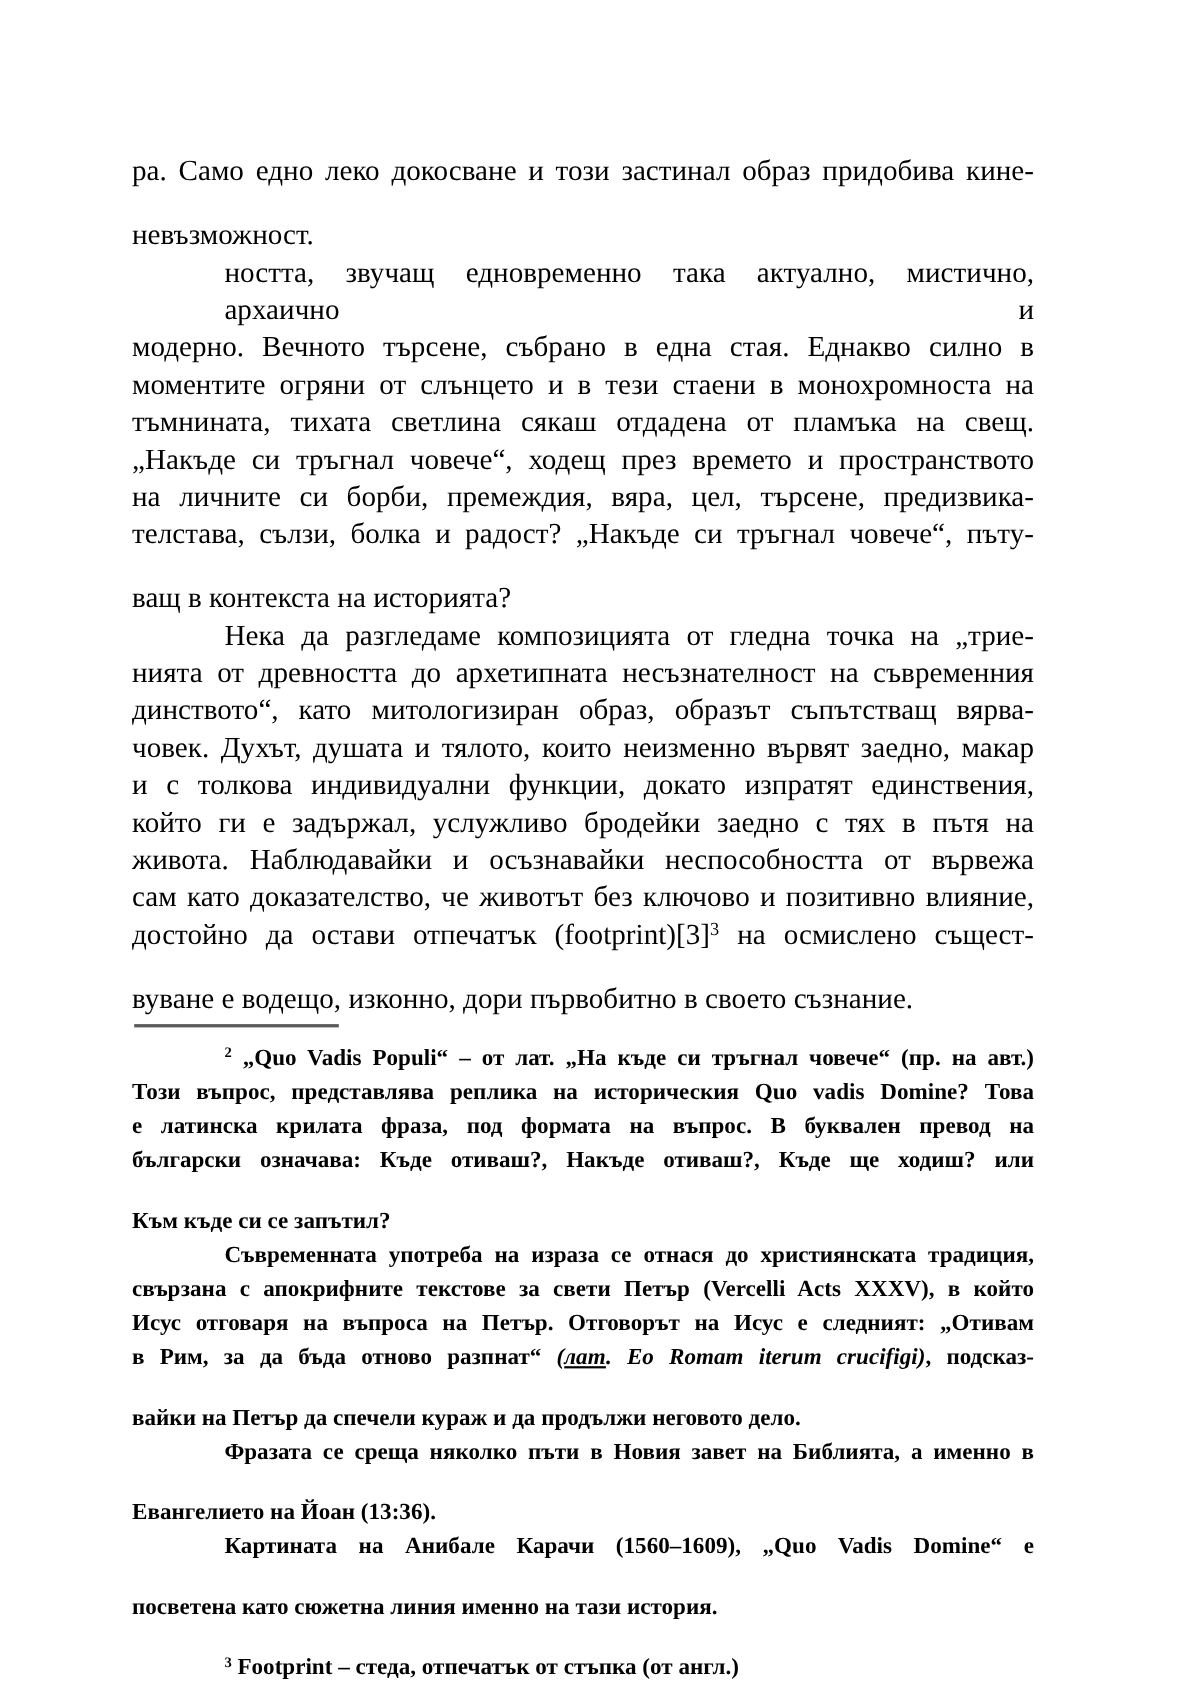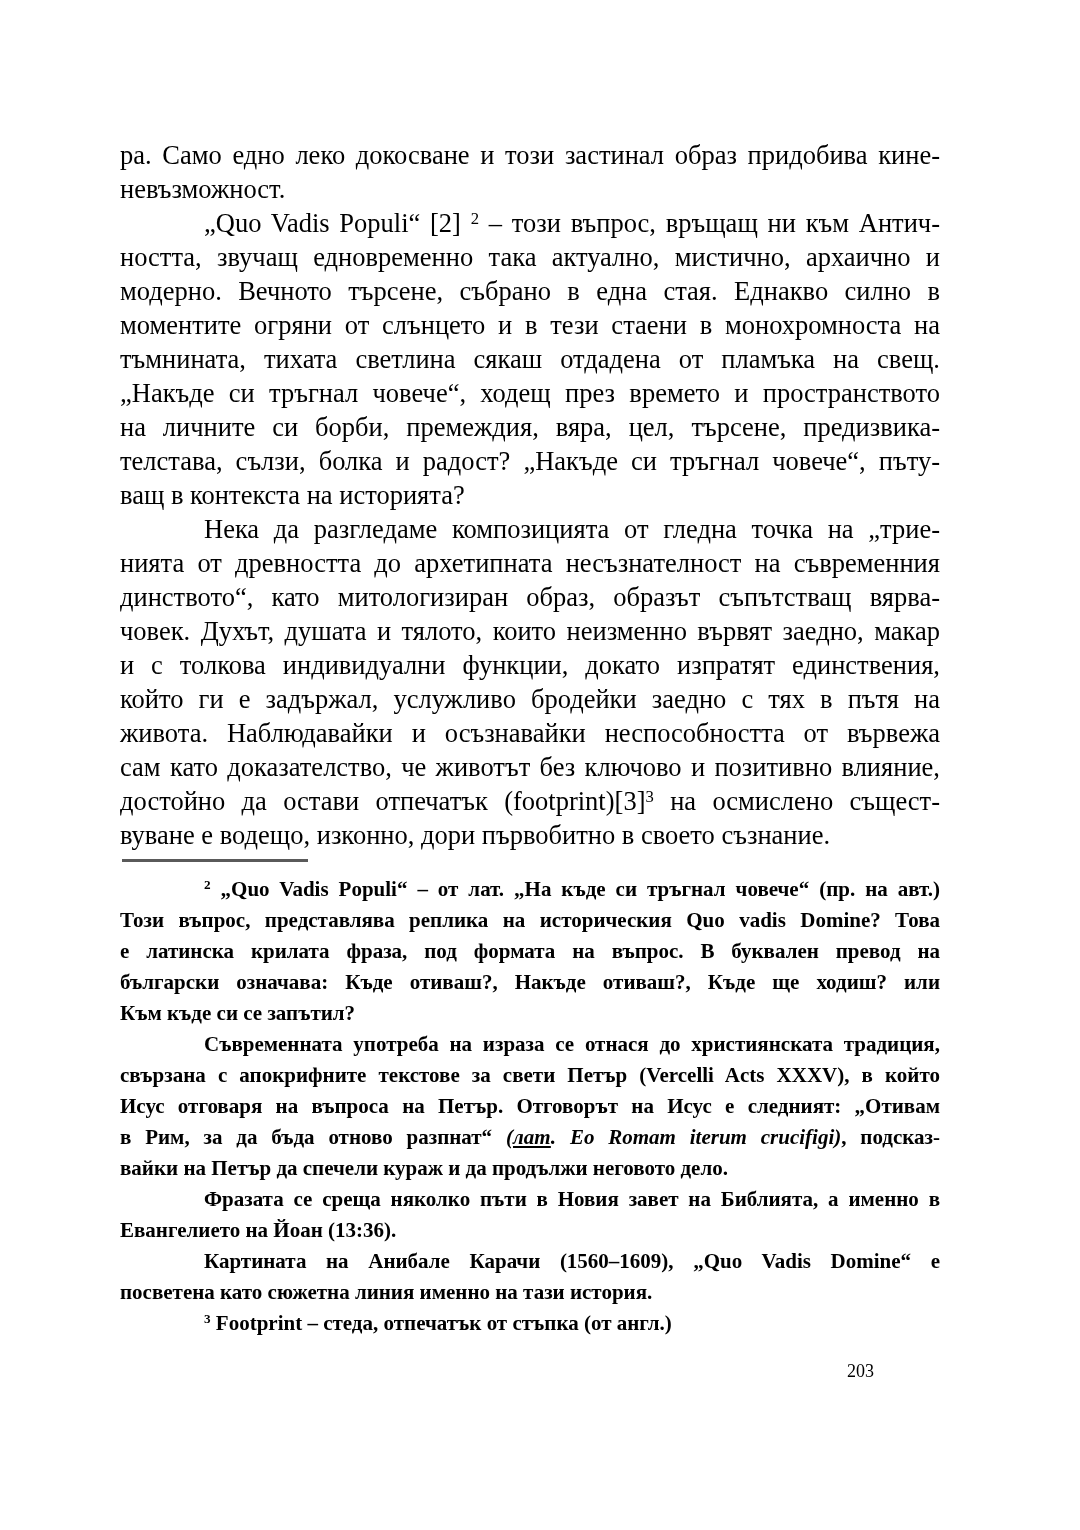--- a/index.html
+++ b/index.html
@@ -31,20 +31,21 @@
     font-weight: bold;
   }
   .para { margin: 0; }
   .line {
     text-align: justify;
     text-align-last: justify;
     min-height: 1em;
   }
   .line.last {
     text-align-last: left;
+    margin-top: 24px;
   }
   .para.indent > .line:first-child {
     padding-left: 84px;
   }
   .sep {
     width: 186px;
     height: 3px;
     background: #5a5a5a;
     margin: 7px 0 12px 2px;
   }
@@ -66,21 +67,20 @@
 </head>
 <body>
 
 <main class="page">
   <section class="body-text" id="body-text">
       <div class="para">
         <div class="line">ра. Само едно леко докосване и този застинал образ придобива кине-</div>
         <div class="line last">невъзможност.</div>
       </div>
       <div class="para indent">
-        <div class="line"><span class="">„Quo Vadis Populi“ [2] </span><span class="sup">2</span><span class=""> – този въпрос, връщащ ни към Антич-</span></div>
         <div class="line">ността, звучащ едновременно така актуално, мистично, архаично и</div>
         <div class="line">модерно. Вечното търсене, събрано в една стая. Еднакво силно в</div>
         <div class="line">моментите огряни от слънцето и в тези стаени в монохромноста на</div>
         <div class="line">тъмнината, тихата светлина сякаш отдадена от пламъка на свещ.</div>
         <div class="line">„Накъде си тръгнал човече“, ходещ през времето и пространството</div>
         <div class="line">на личните си борби, премеждия, вяра, цел, търсене, предизвика-</div>
         <div class="line">телстава, сълзи, болка и радост? „Накъде си тръгнал човече“, пъту-</div>
         <div class="line last">ващ в контекста на историята?</div>
       </div>
       <div class="para indent">

